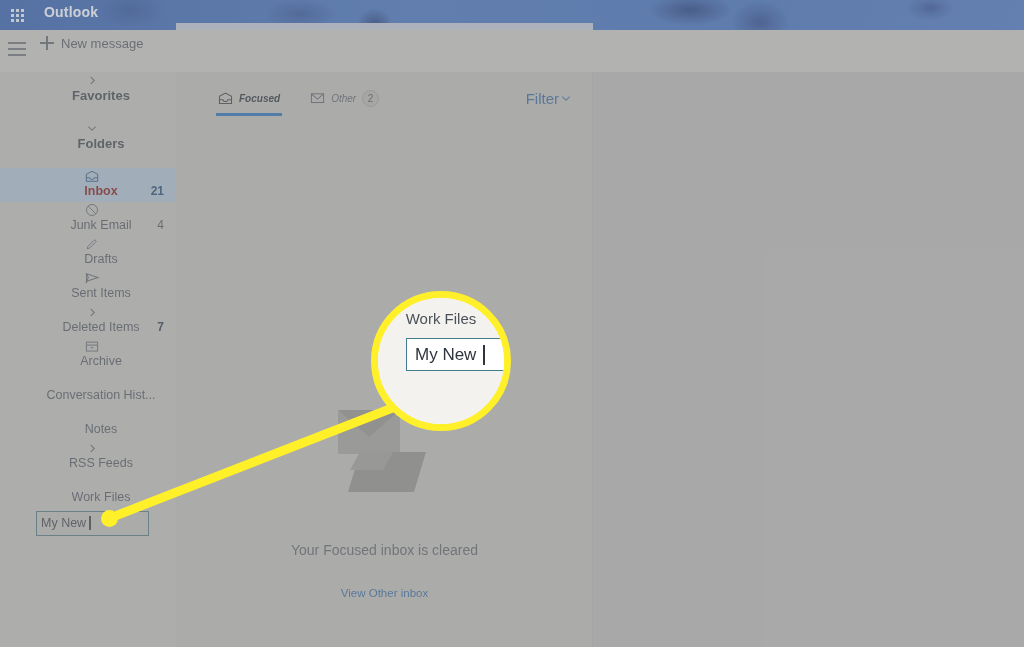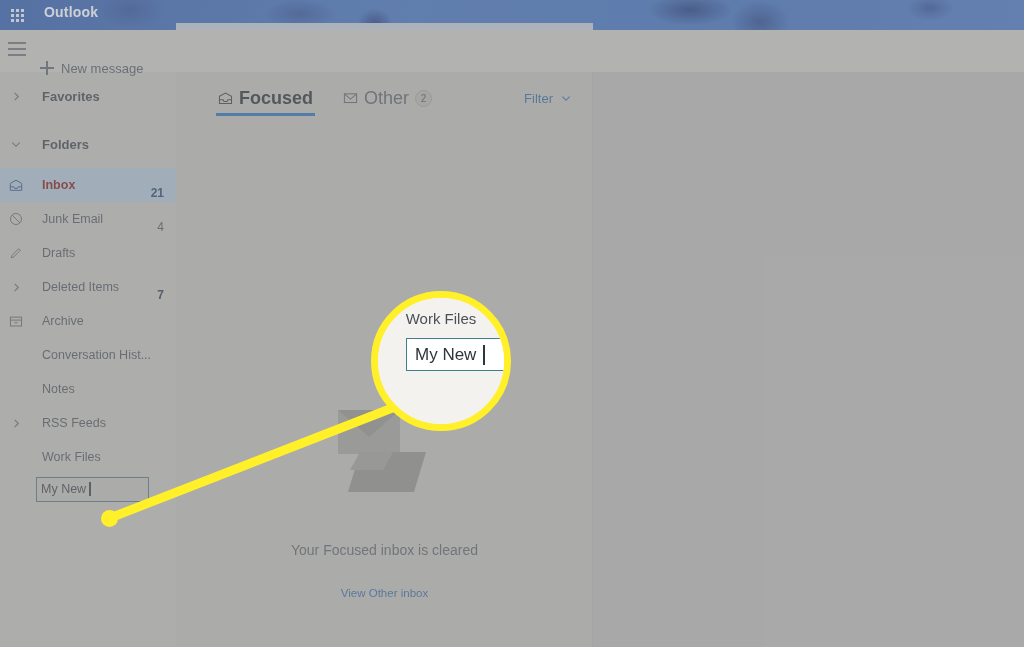--- a/index.html
+++ b/index.html
@@ -108,21 +108,21 @@
   .hamburger {
     position: absolute;
     left: 8px; top: 12px;
     width: 18px; height: 14px;
     display: flex; flex-direction: column; justify-content: space-between;
   }
   .hamburger i { display:block; height: 1.6px; background: #6b7078; width: 100%; }
 
   .new-message {
     position: absolute;
-    left: 40px; top: 28px;
+    left: 40px; top: 3px;
     height: 20px;
     display: flex;
     align-items: center;
     gap: 7px;
   }
   .plus-icon {
     width: 14px; height: 14px;
     position: relative;
   }
   .plus-icon::before, .plus-icon::after {
@@ -141,20 +141,21 @@
     width: 176px; height: 575px;
     background: #bcbcba;
     z-index: 3;
   }
   .nav-row {
     position: relative;
     height: 34px;
     display: flex;
     align-items: center;
     padding-left: 8px;
+    flex-direction: column;
   }
   .nav-row.section { height: 48px; }
   .chev {
     width: 16px; flex: 0 0 16px;
     display: flex; align-items: center; justify-content: center;
     color: #5e656e;
   }
   .nav-icon {
     width: 16px; flex: 0 0 16px;
     display: flex; align-items: center; justify-content: center;
@@ -231,21 +232,21 @@
   }
   .tab {
     display: flex;
     align-items: center;
     gap: 6px;
     height: 52px;
     position: relative;
     padding: 0 2px;
   }
   .tab + .tab { margin-left: 26px; justify-content: space-between; }
-  .tab-label { font-size: 18px; color: #5a6169; }
+  .tab-label { font-size: 10px; color: #5a6169; font-style: italic; }
   .tab.active .tab-label { color: #2b323a; font-weight: bold; }
   .tab.active::after {
     content: "";
     position: absolute;
     left: 0; right: 0; bottom: 8px;
     height: 3px;
     background: #2a6fb5;
   }
   .tab-badge {
     min-width: 17px; height: 17px;
@@ -253,22 +254,22 @@
     background: #b0b0ae;
     border: 1px solid #9d9d9b;
     font-size: 10px;
     color: #4e555e;
     display: flex; align-items: center; justify-content: center;
     padding: 0 4px;
   }
   .filter-btn {
     position: absolute;
     right: 22px;
-    display: flex; align-items: center; gap: 8px;
-    font-size: 13px;
+    display: flex; align-items: center; gap: 2px;
+    font-size: 15px;
     color: #35679c;
   }
 
   
   .empty-state {
     position: absolute;
     top: 300px; left: 0;
     width: 417px;
     text-align: center;
   }
@@ -439,20 +440,30 @@
     <div class="nav-row">
       <span class="nav-icon">
         <svg width="14" height="14" viewBox="0 0 16 16" fill="none" stroke="#5e656e" stroke-width="1.1">
           <path d="M2.5 13.5 L3.5 10.6 L11 3.1 L12.9 5 L5.4 12.5 Z"></path>
         </svg>
       </span>
       <span class="nav-label">Drafts</span>
       <span class="nav-count"></span>
     </div>
 
+    <div class="nav-row">
+      <span class="nav-icon">
+        <svg width="15" height="13" viewBox="0 0 16 14" fill="none" stroke="#5e656e" stroke-width="1.1">
+          <path d="M1.5 2 L14 6 L1.5 10 L3.6 6 Z"></path>
+          <line x1="1.5" y1="2" x2="1.5" y2="12"></line>
+        </svg>
+      </span>
+      <span class="nav-label">Sent Items</span>
+      <span class="nav-count"></span>
+    </div>
 
     <div class="nav-row">
       <span class="chev">
         <svg width="9" height="9" viewBox="0 0 10 10">
             <polyline points="3,1 7,5 3,9" fill="none" stroke="#5e656e" stroke-width="1.2"></polyline>
           </svg>
       </span>
       <span class="nav-label">Deleted Items</span>
       <span class="nav-count bold">7</span>
     </div>

